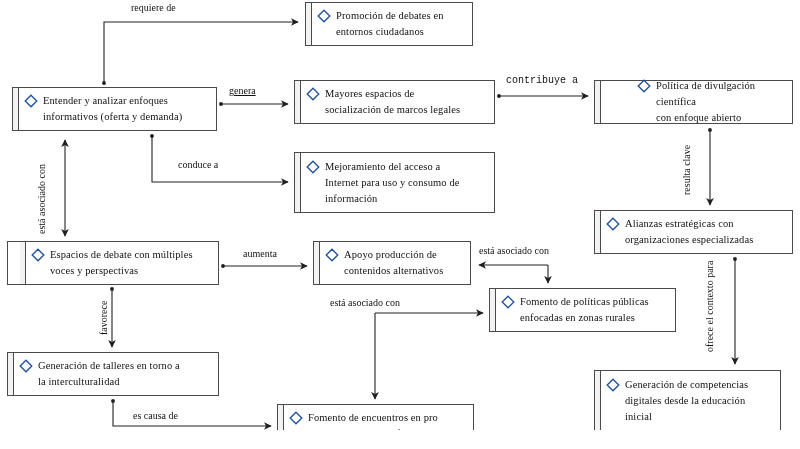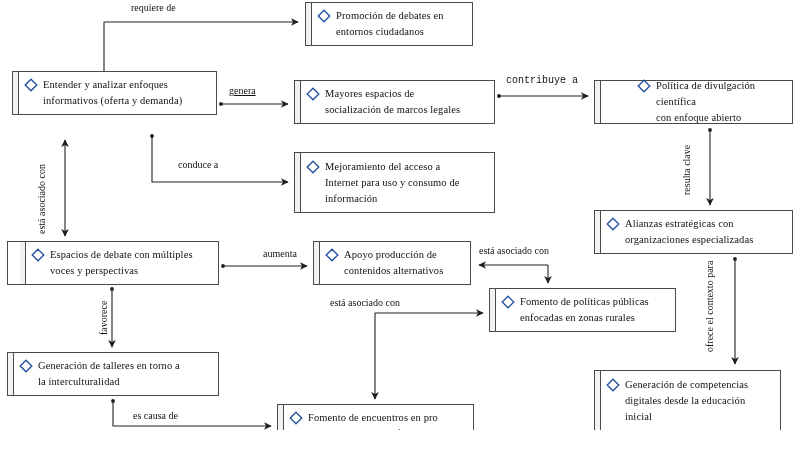--- a/index.html
+++ b/index.html
@@ -131,21 +131,21 @@
       <span class="node-icon">
         <svg width="14" height="14" viewBox="0 0 14 14">
             <path d="M7 1.2 L12.8 7 L7 12.8 L1.2 7 Z" fill="none" stroke="#1f4e9c" stroke-width="1.3"></path>
           </svg>
       </span>
       <span class="node-label">Promoción de debates en
 entornos ciudadanos</span>
     </div>
   </div>
 
-  <div class="node" style="left:12px; top:71px; width:205px; height:44px;">
+  <div class="node" style="left:12px; top:87px; width:205px; height:44px;">
     <div class="node-bar"></div>
     <div class="node-body">
       <span class="node-icon">
         <svg width="14" height="14" viewBox="0 0 14 14">
             <path d="M7 1.2 L12.8 7 L7 12.8 L1.2 7 Z" fill="none" stroke="#1f4e9c" stroke-width="1.3"></path>
           </svg>
       </span>
       <span class="node-label">Entender y analizar enfoques
 informativos (oferta y demanda)</span>
     </div>
@@ -288,21 +288,21 @@
   <div class="edge-label" style="left:229px; top:85px;text-decoration:underline;">genera</div>
 
   <div class="edge-label" style="left:506px; top:75px;font-family:Liberation Mono, monospace;">contribuye a</div>
 
   <div class="edge-label" style="left:178px; top:159px;">conduce a</div>
 
   <div class="edge-label vertical" style="left:681px; top:195px; transform:rotate(-90deg);">resulta clave</div>
 
   <div class="edge-label vertical" style="left:36px; top:234px; transform:rotate(-90deg);">está asociado con</div>
 
-  <div class="edge-label" style="left:243px; top:248px;margin-left:20px;">aumenta</div>
+  <div class="edge-label" style="left:243px; top:248px;">aumenta</div>
 
   <div class="edge-label" style="left:479px; top:245px;">está asociado con</div>
 
   <div class="edge-label vertical" style="left:704px; top:352px; transform:rotate(-90deg);">ofrece el contexto para</div>
 
   <div class="edge-label vertical" style="left:98px; top:335px; transform:rotate(-90deg);">favorece</div>
 
   <div class="edge-label" style="left:330px; top:297px;">está asociado con</div>
 
   <div class="edge-label" style="left:133px; top:410px;">es causa de</div>

